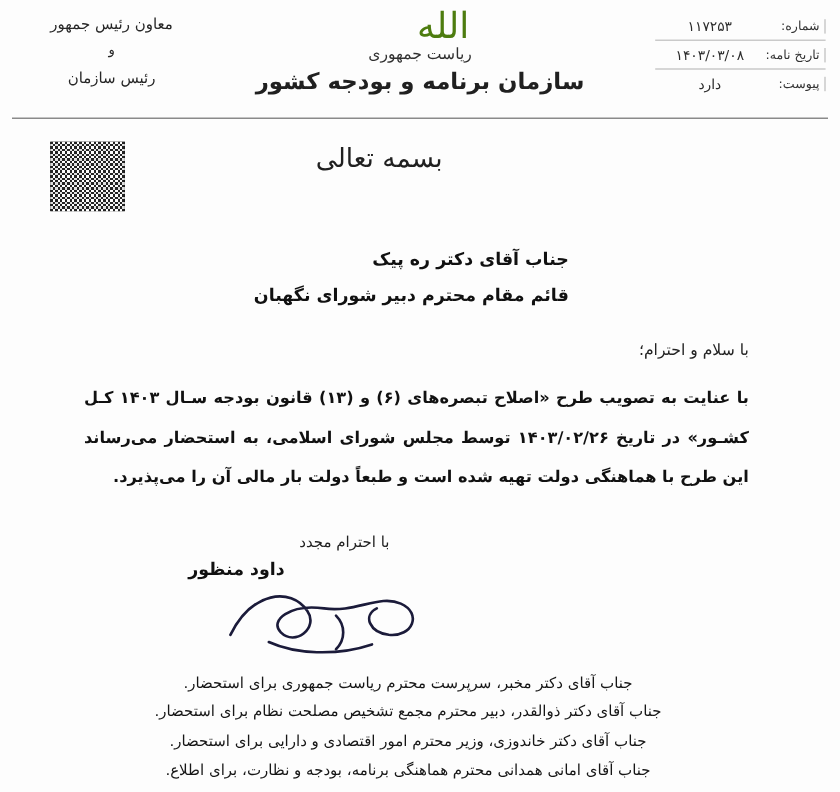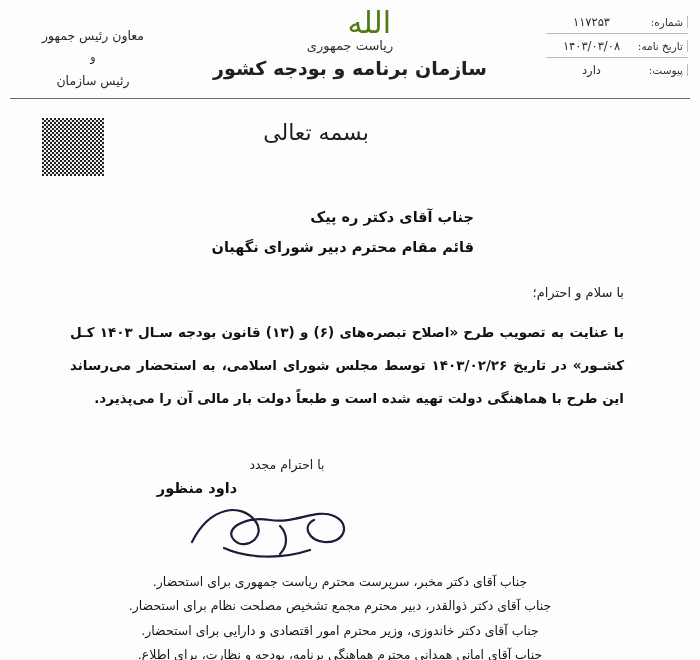--- a/index.html
+++ b/index.html
@@ -89,21 +89,21 @@
   .meta-value {
     flex: 1;
     text-align: center;
     letter-spacing: 1px;
     font-size: 11.5px;
   }
 
   
   .header-left {
     position: absolute;
-    top: 24px;
+    top: 8px;
     left: 18px;
     width: 150px;
     text-align: center;
     font-size: 12.5px;
     line-height: 1.9;
     color: #262626;
   }
   .header-left .conj { font-size: 11px; }
 
   .rule {
@@ -164,21 +164,21 @@
   }
   .paragraph {
     margin-top: 16px;
     text-align: justify;
     font-size: 13.5px;
     line-height: 2.45;
     color: #111;
     font-weight: bold;
   }
   .closing {
-    margin-top: 42px;
+    margin-top: 29px;
     text-align: center;
     font-size: 12.5px;
     color: #222;
     padding-right: 120px;
   }
   .signer {
     margin-top: 8px;
     text-align: center;
     font-size: 14.5px;
     font-weight: bold;

